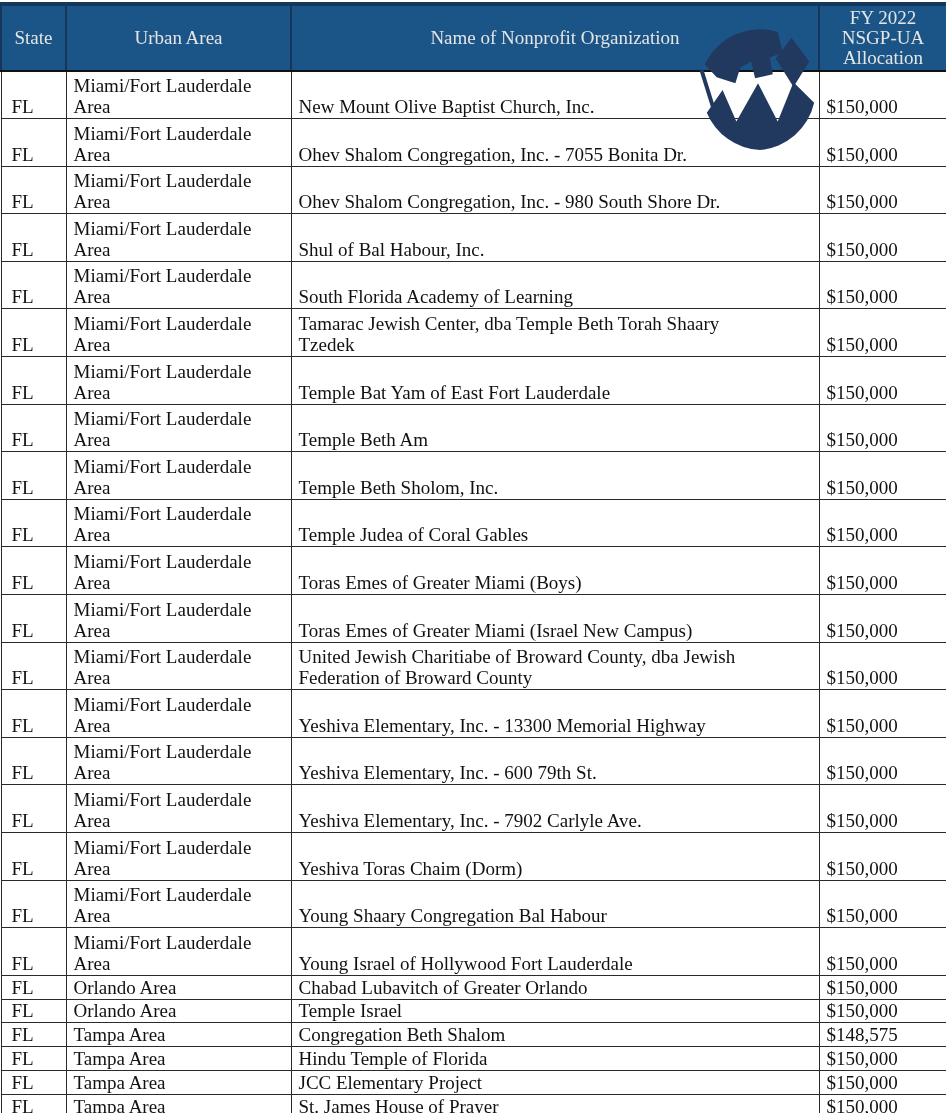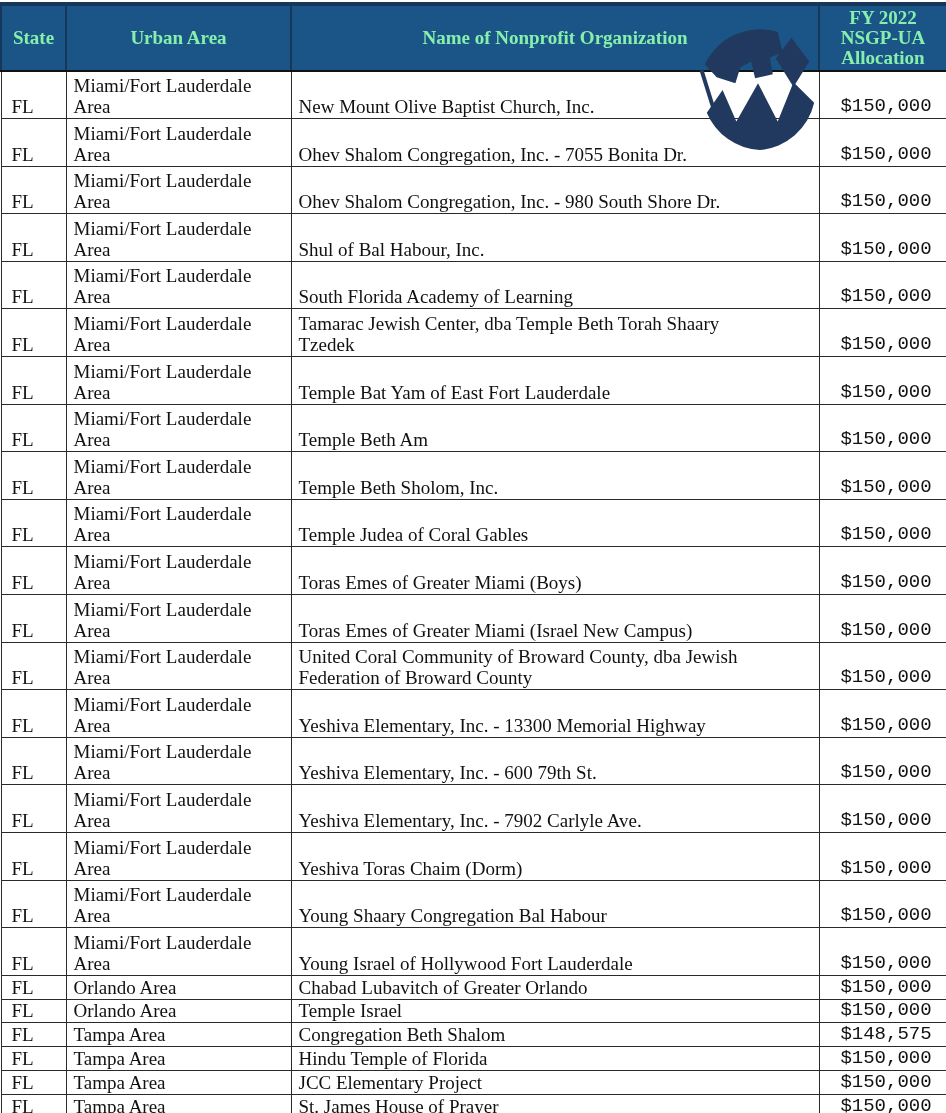--- a/index.html
+++ b/index.html
@@ -19,22 +19,22 @@
     margin-top: 2px;
     border-top: 4px solid #16365C;
   }
   col.c-state { width: 65px; }
   col.c-urban { width: 225px; }
   col.c-name  { width: 528px; }
   col.c-alloc { width: 128px; }
 
   th {
     background: #1B5588;
-    color: #86efac;
-    font-weight: bold;
+    color: #e5e5e5;
+    font-weight: normal;
     font-size: 19px;
     line-height: 20px;
     text-align: center;
     vertical-align: middle;
     border: 2px solid #16365C;
     border-bottom: 2px solid #111111;
     padding: 2px;
     height: 60px;
     white-space: pre-line;
   }
@@ -44,24 +44,23 @@
     vertical-align: bottom;
     border: 1.5px solid #2a2a2a;
     padding: 0 4px 1px 7px;
     white-space: pre-line;
     overflow: hidden;
   }
   tr.tall  { height: 47.6px; }
   tr.short { height: 23.8px; }
   td.col-state { padding-left: 10px; }
   td.col-alloc {
-    text-align: center;
+    text-align: left;
     padding-right: 1px;
     white-space: nowrap;
-    font-family: Liberation Mono, monospace;
   }
   .logo-mark {
     position: absolute;
     left: 694px;
     top: 27px;
     width: 132px;
     height: 130px;
     z-index: 3;
     pointer-events: none;
   }
@@ -171,21 +170,21 @@
     <td class="col-state">FL</td>
     <td class="col-urban">Miami/Fort Lauderdale
 Area</td>
     <td class="col-name">Toras Emes of Greater Miami (Israel New Campus)</td>
     <td class="col-alloc">$150,000</td>
   </tr>
         <tr class="tall">
     <td class="col-state">FL</td>
     <td class="col-urban">Miami/Fort Lauderdale
 Area</td>
-    <td class="col-name">United Coral Community of Broward County, dba Jewish
+    <td class="col-name">United Jewish Charitiabe of Broward County, dba Jewish
 Federation of Broward County</td>
     <td class="col-alloc">$150,000</td>
   </tr>
         <tr class="tall">
     <td class="col-state">FL</td>
     <td class="col-urban">Miami/Fort Lauderdale
 Area</td>
     <td class="col-name">Yeshiva Elementary, Inc. - 13300 Memorial Highway</td>
     <td class="col-alloc">$150,000</td>
   </tr>

